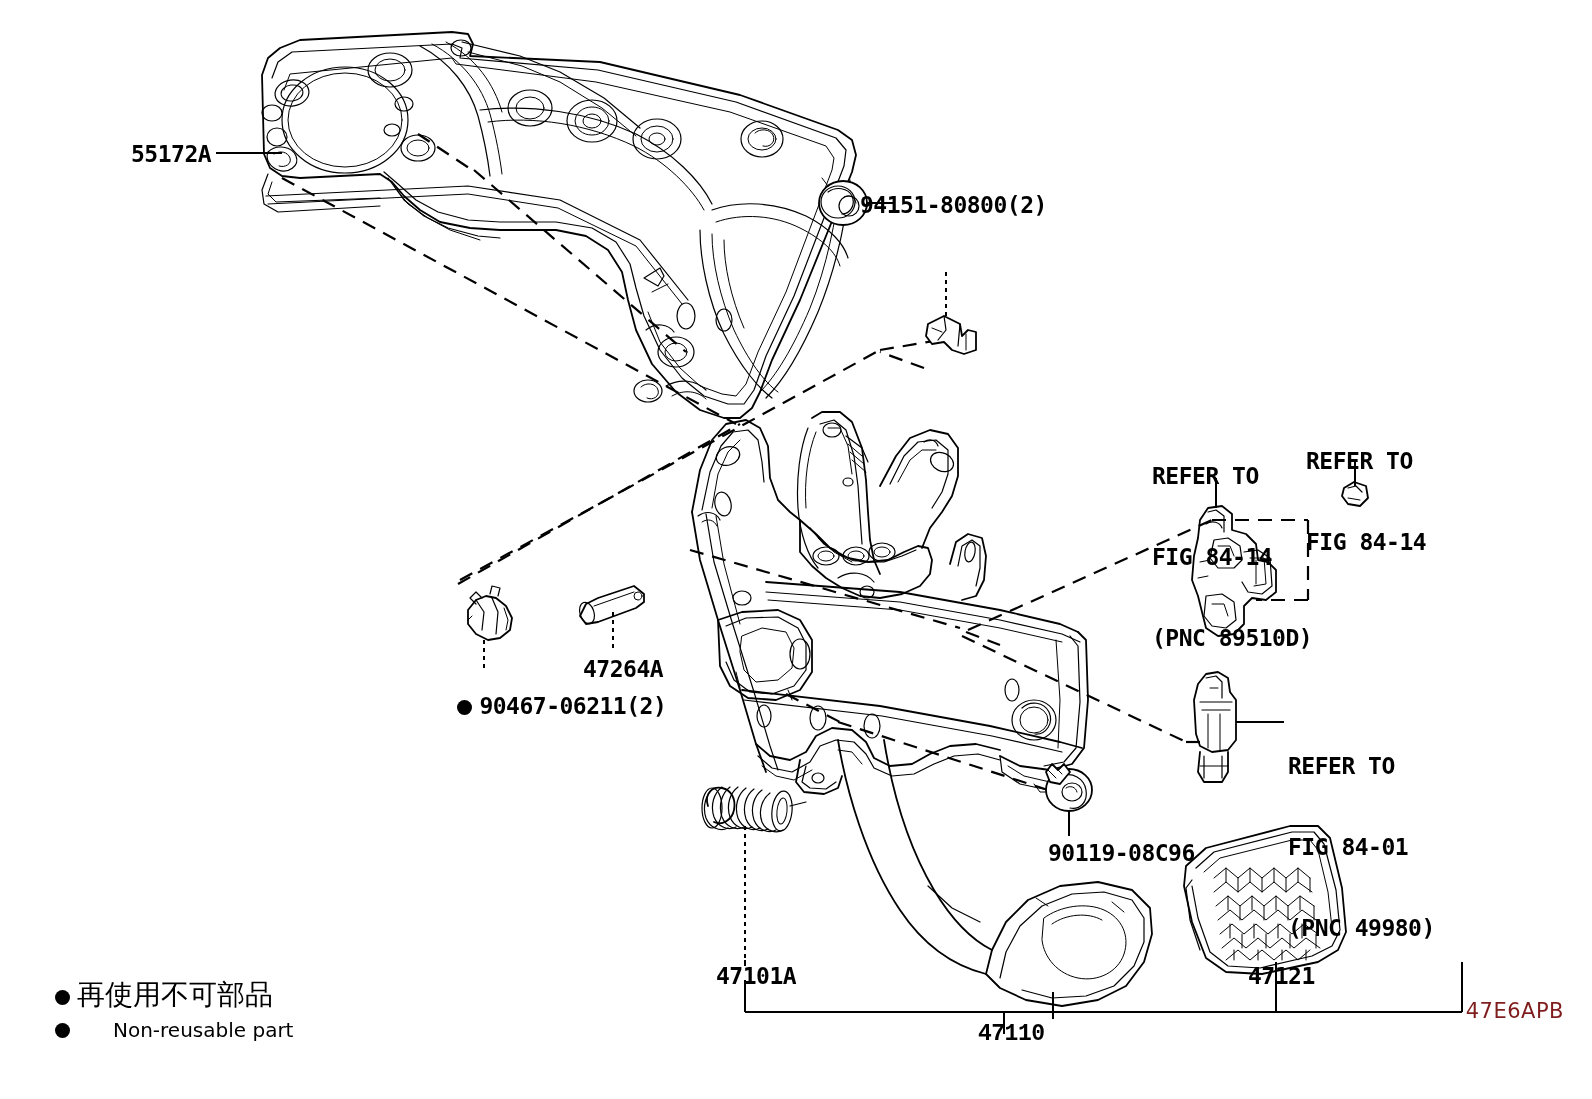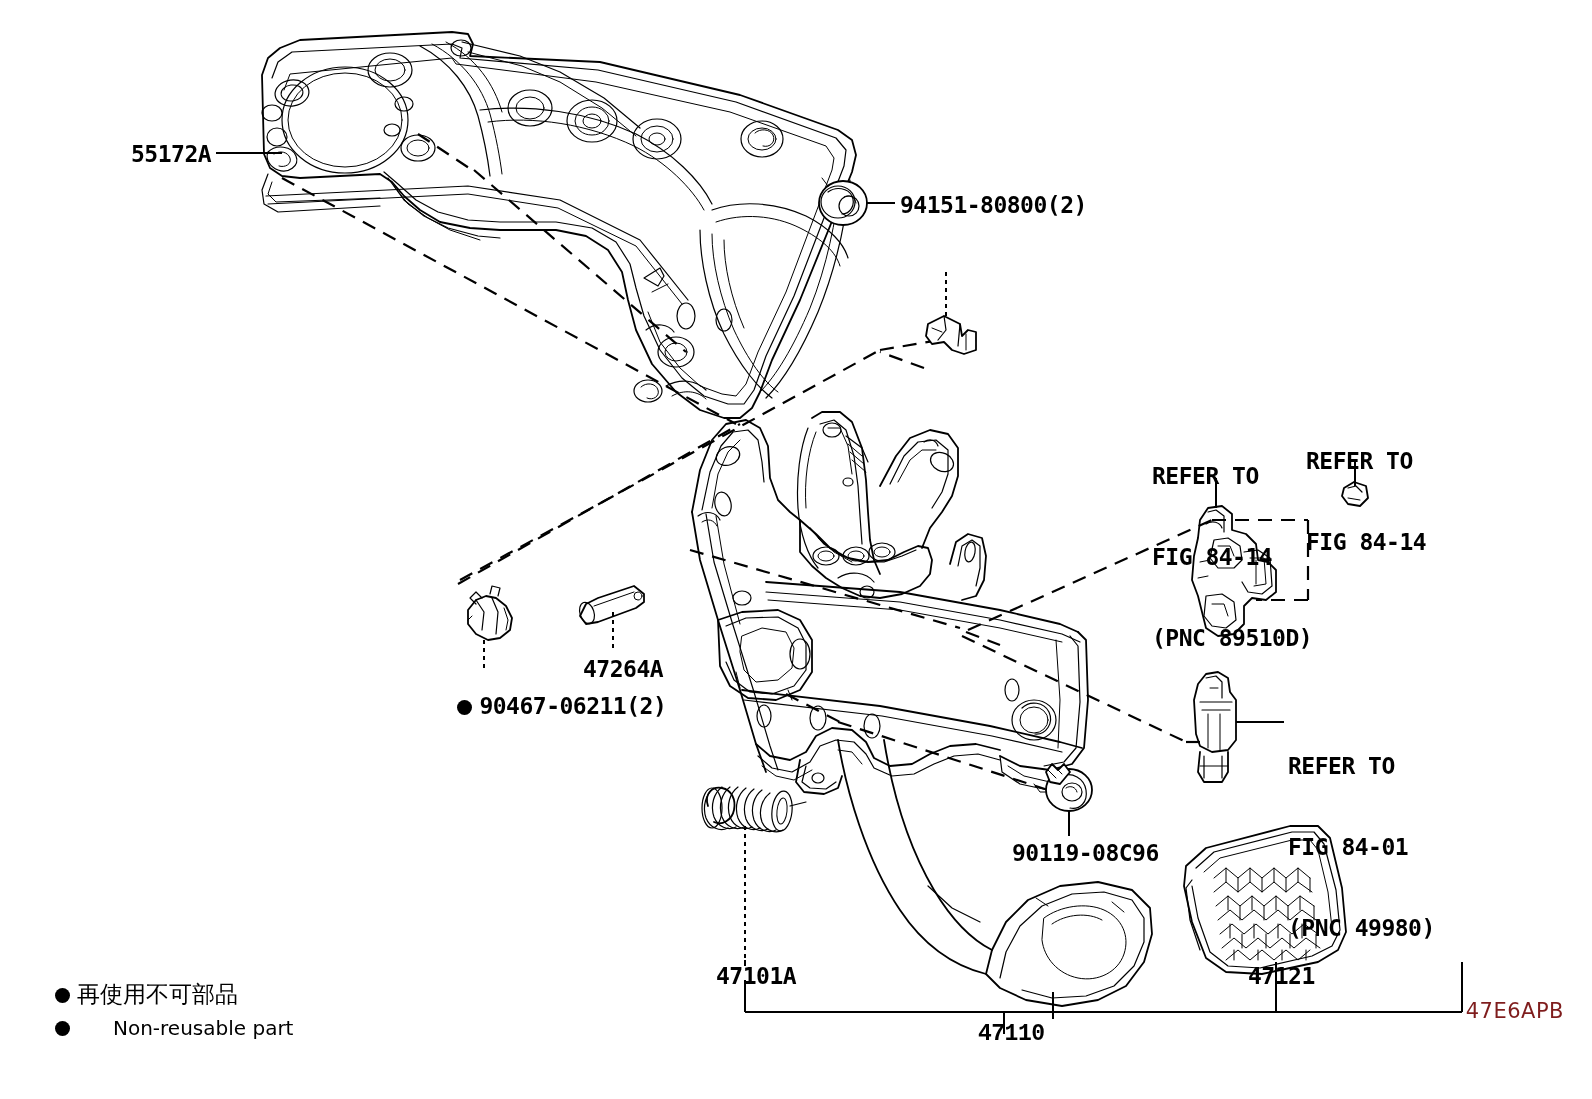--- a/index.html
+++ b/index.html
@@ -46,21 +46,21 @@
     position: absolute;
     left: 55px;
     top: 978px;
     font-size: 21px;
     font-weight: normal;
     color: #000;
     line-height: 33px;
   }
   .legend .jp {
     font-family: "DejaVu Sans", "Liberation Sans", sans-serif;
-    font-size: 23px;
+    font-size: 28px;
   }
   .legend .en {
     font-family: "DejaVu Sans", "Liberation Sans", sans-serif;
     font-size: 20px;
     margin-left: 36px;
   }
   .diagcode {
     position: absolute;
     right: 28px;
     bottom: 18px;
@@ -469,30 +469,30 @@
     </g>
 
     <g>
       <path class="lead" d="M1276,1012 L1276,1012"></path>
     </g>
 
   </svg>
 
   <div class="lbl" style="left:131px; top:141px;">55172A</div>
 
-  <div class="lbl" style="left:900px; top:192px;">94151-80800(2)</div>
+  <div class="lbl" style="left:860px; top:192px;">94151-80800(2)</div>
 
 
   <div class="lbl" style="left:404px; top:667px;">
     <span class="bullet"></span><span>90467-06211(2)</span>
   </div>
 
   <div class="lbl" style="left:583px; top:656px;">47264A</div>
 
-  <div class="lbl" style="left:1012px; top:840px;">90119-08C96</div>
+  <div class="lbl" style="left:1048px; top:840px;">90119-08C96</div>
 
   <div class="lbl" style="left:716px; top:963px;">47101A</div>
 
   <div class="lbl" style="left:1248px; top:963px;">47121</div>
 
   <div class="lbl" style="left:978px; top:1021px;font-family:Liberation Mono, monospace;">47110</div>
 
   <div class="lbl multi" style="left:1152px; top:409px;">
     <div>REFER TO</div>
     <div>FIG 84-14</div>

